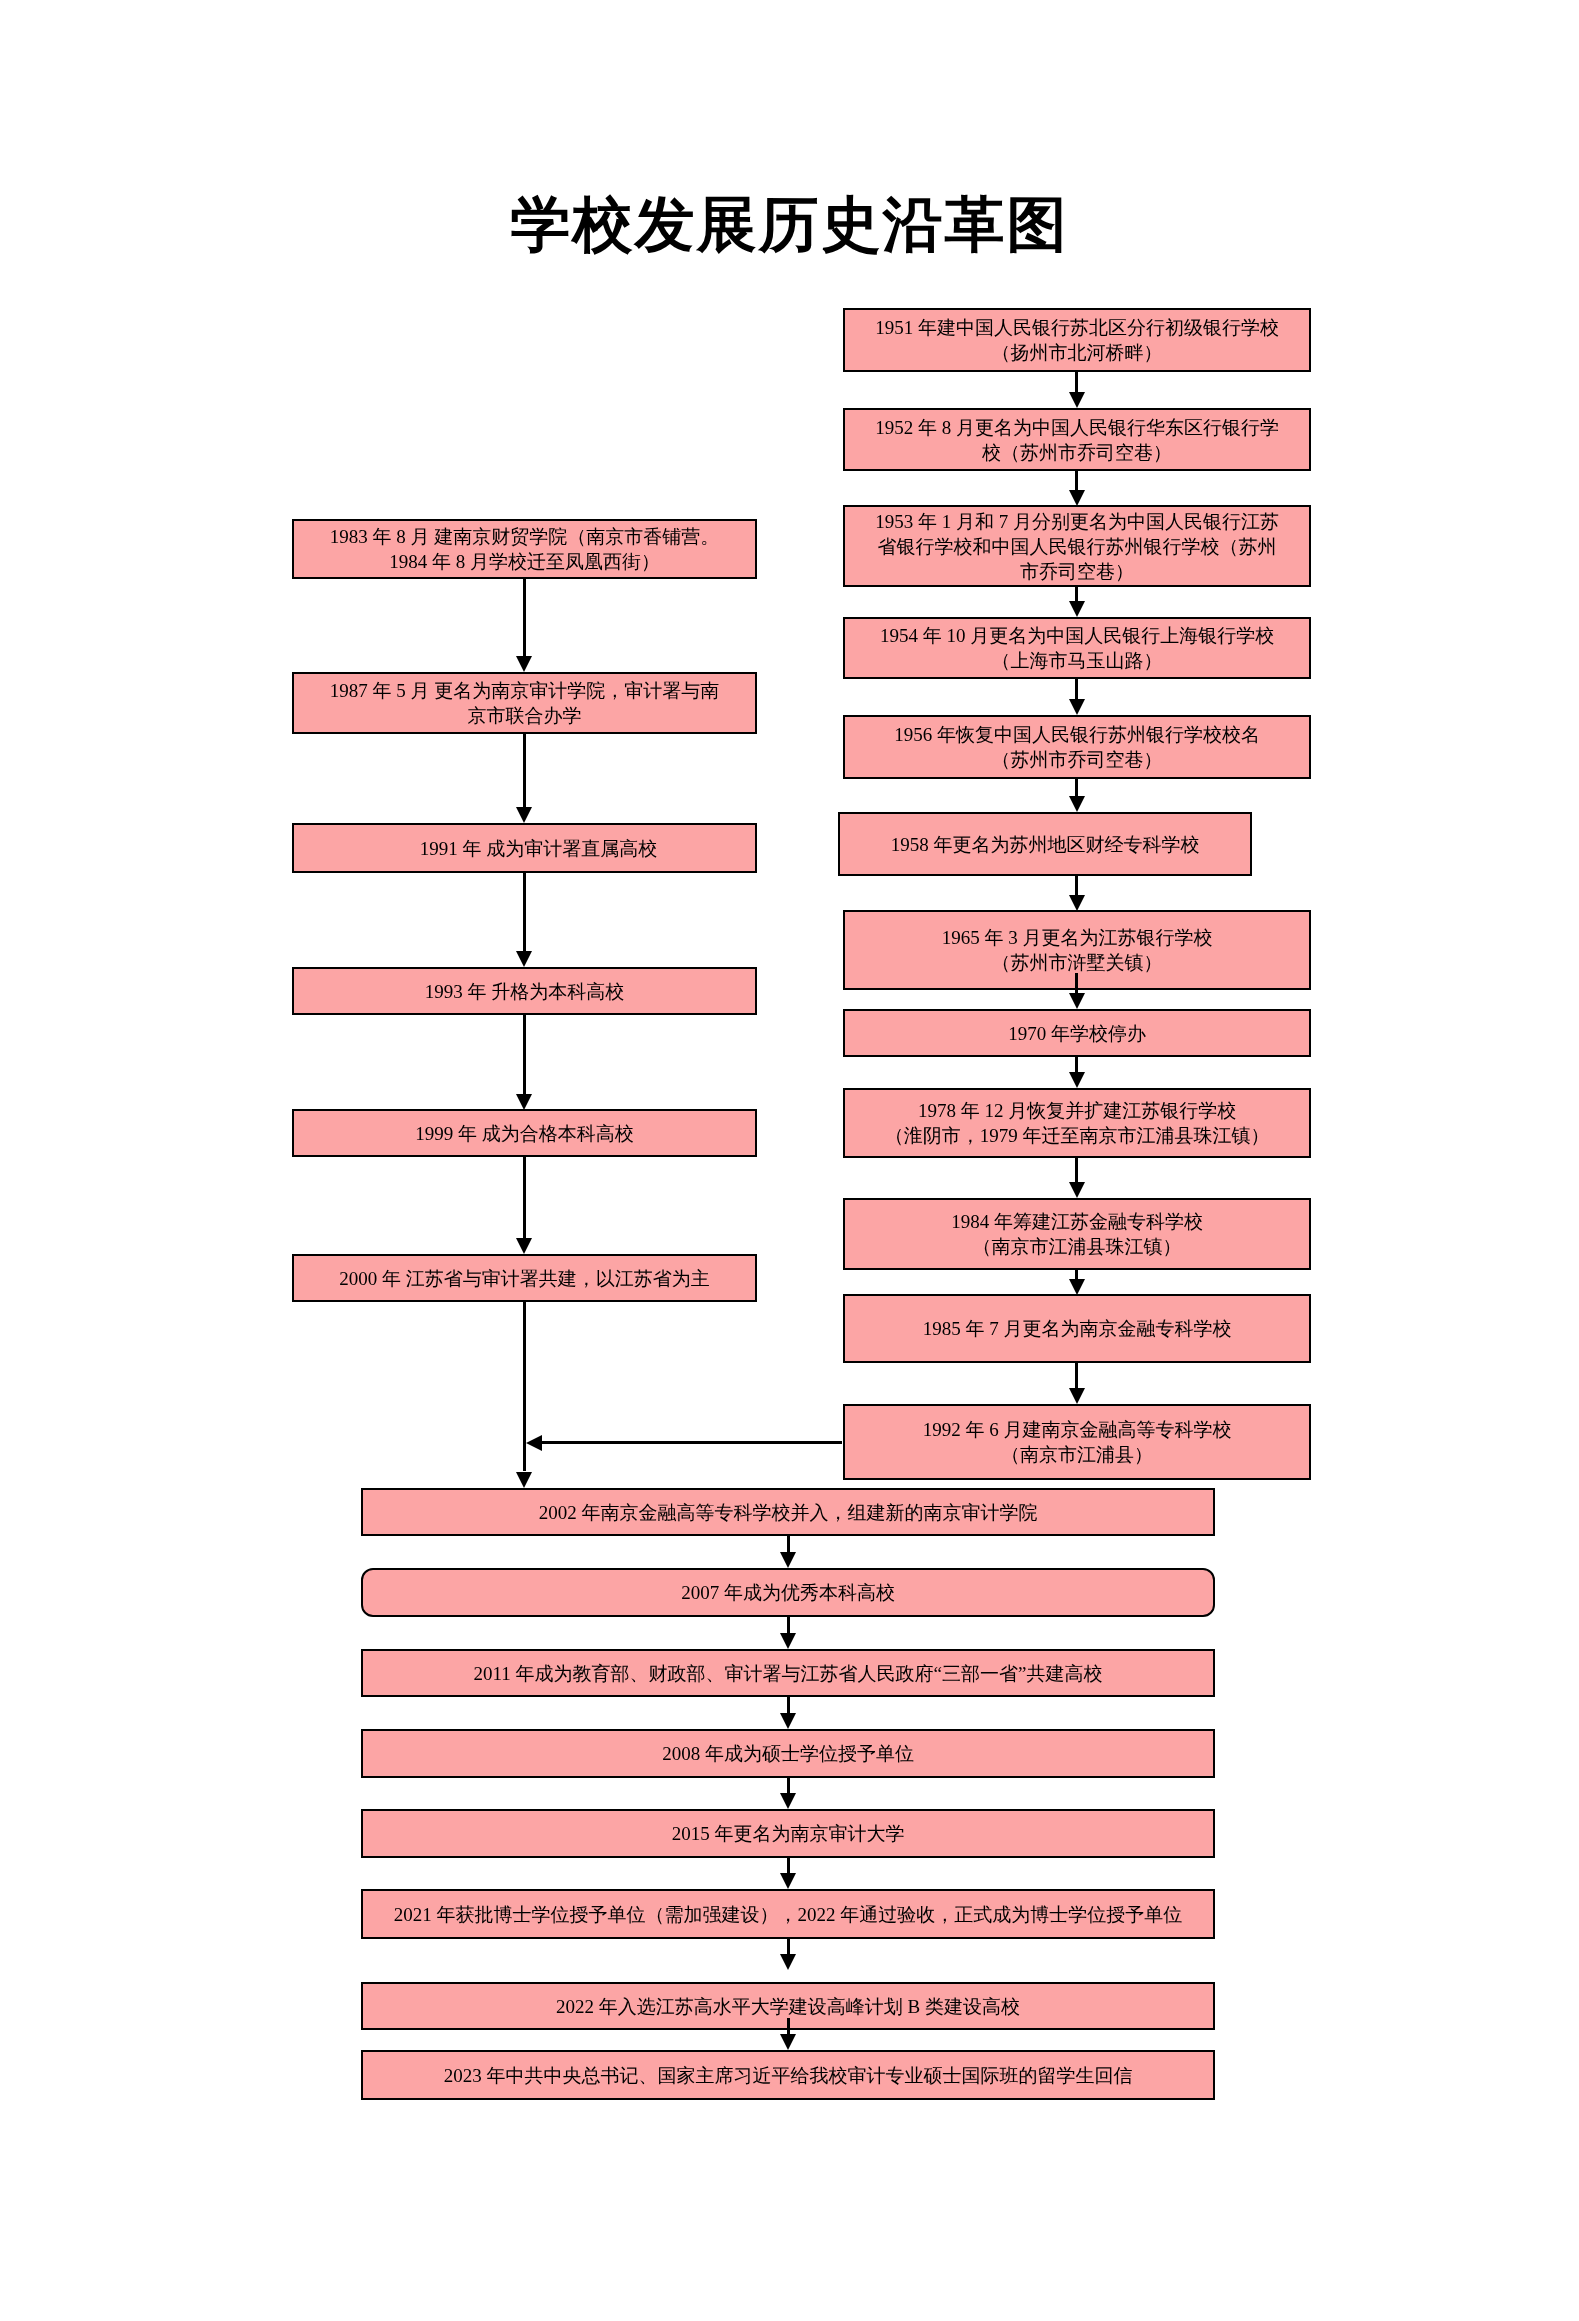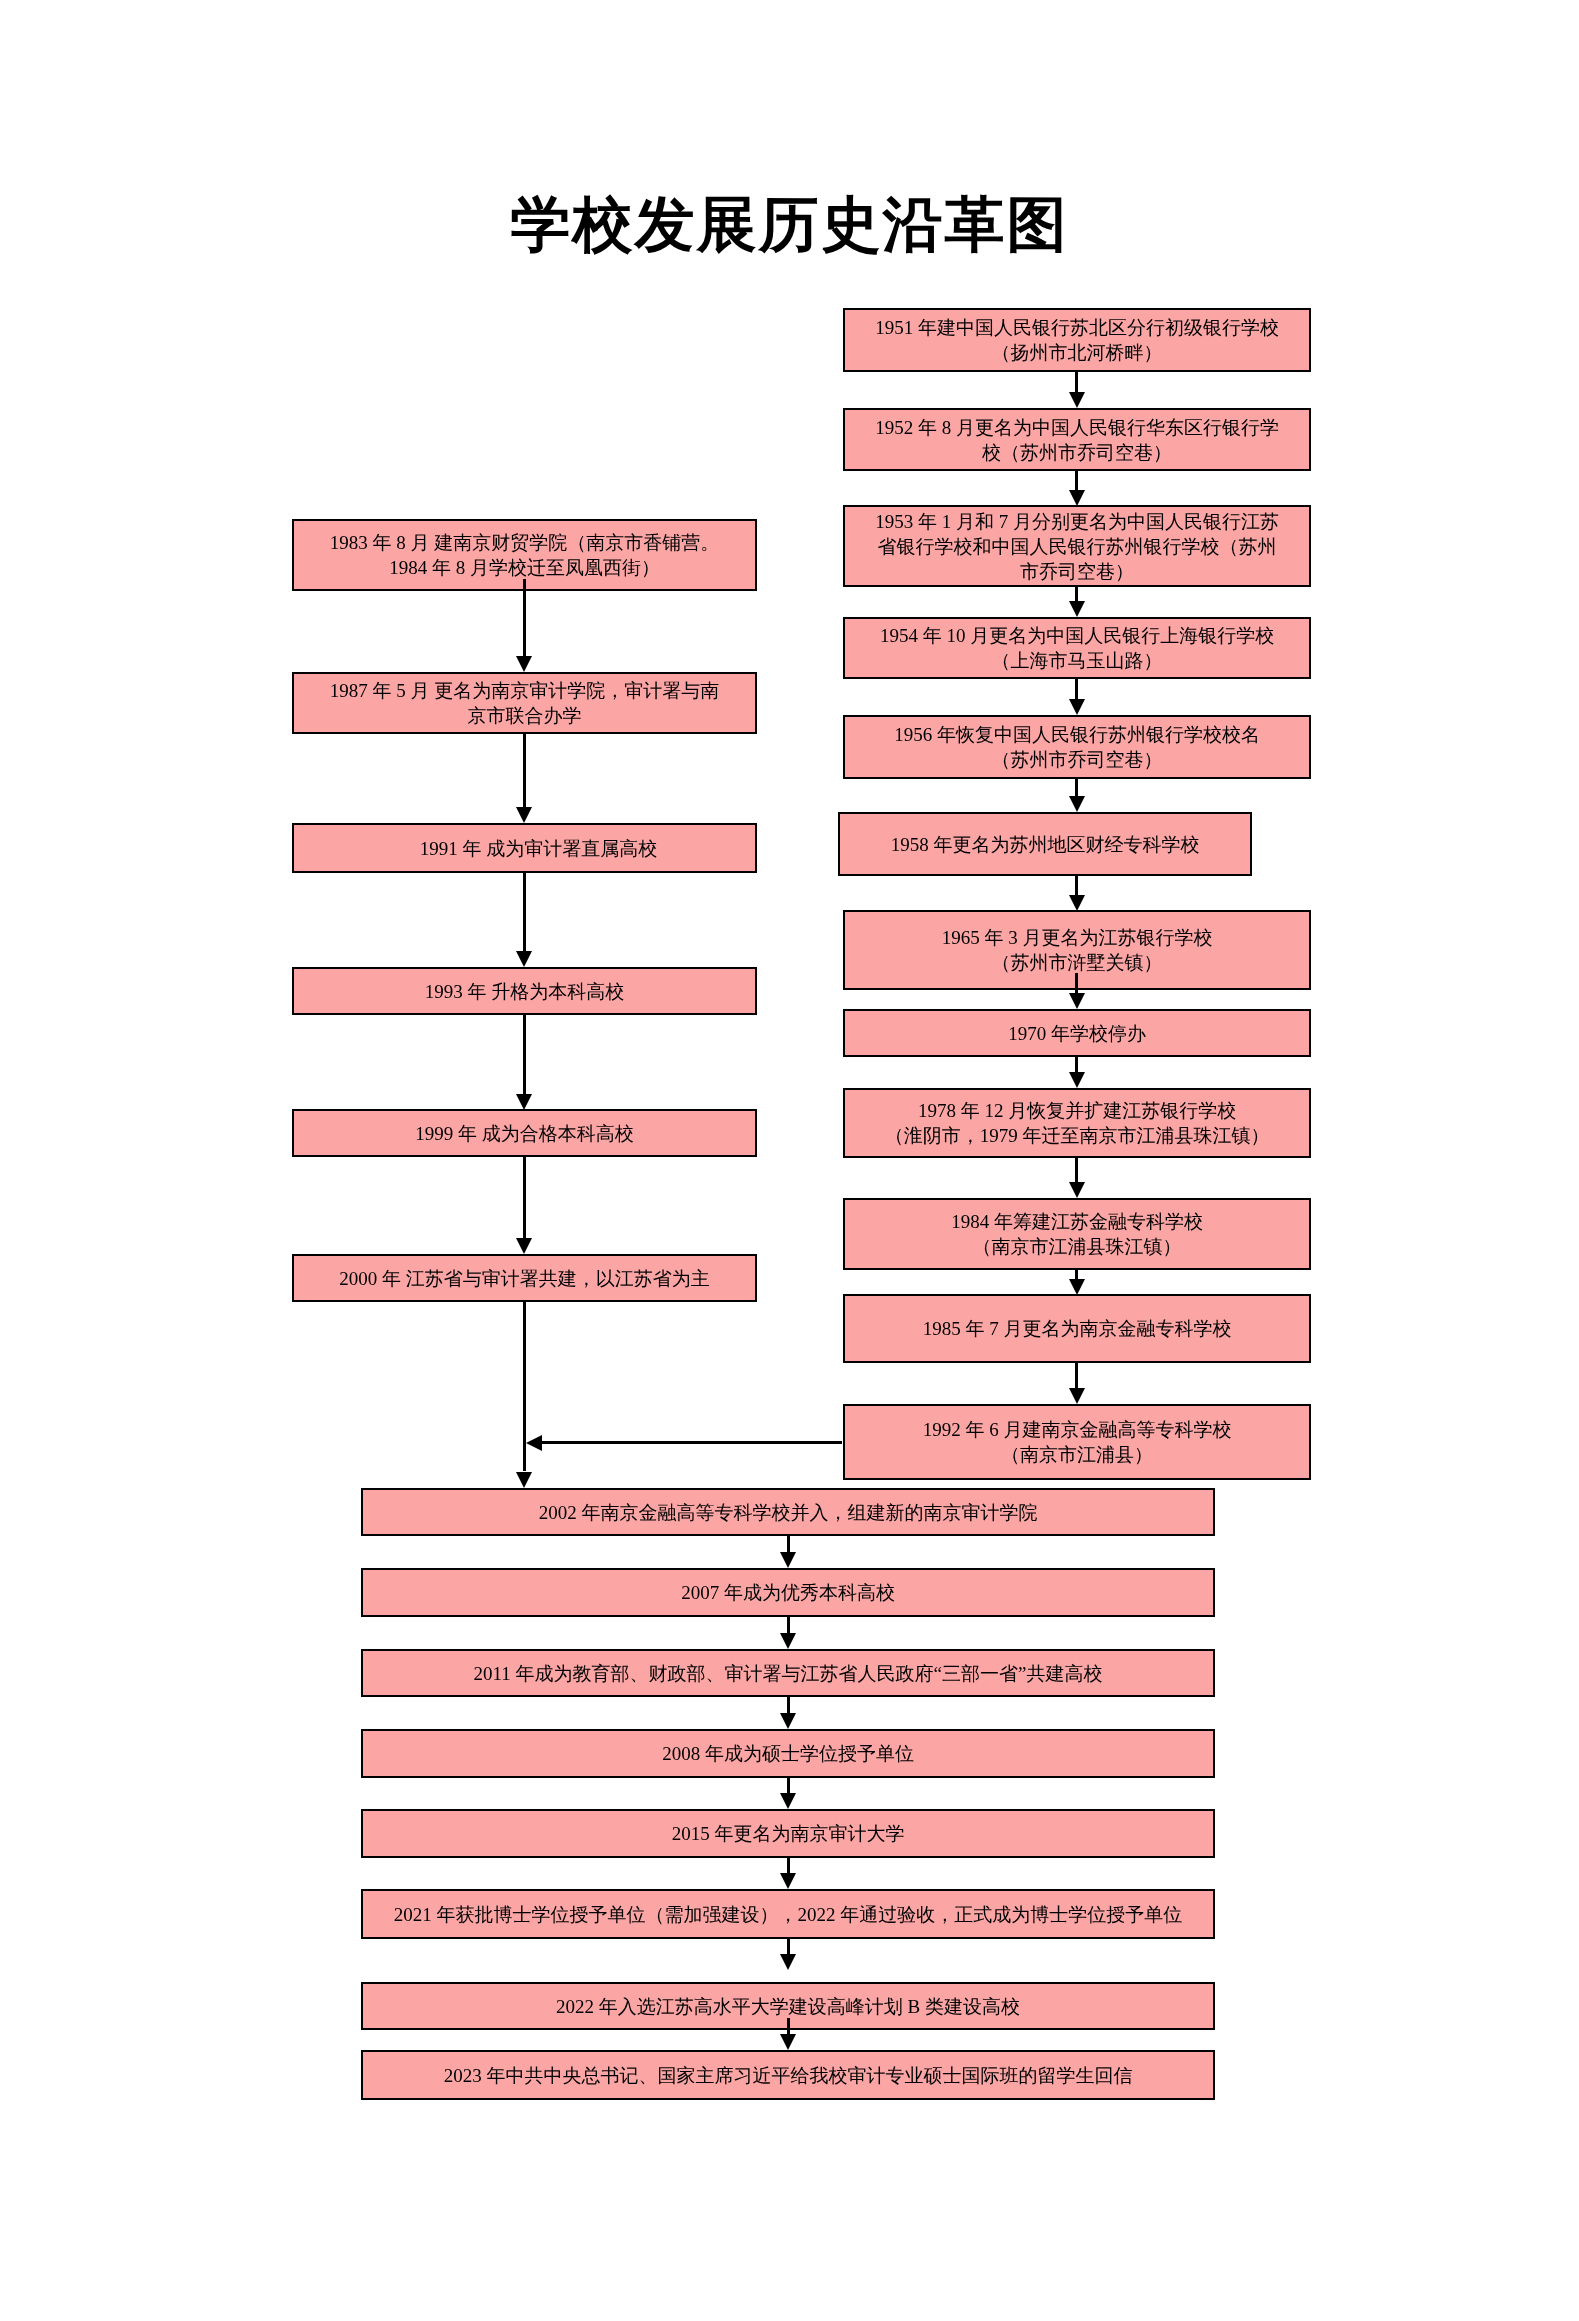--- a/index.html
+++ b/index.html
@@ -48,21 +48,21 @@
     border-bottom:8px solid transparent;
     border-right:16px solid #000000;
   }
 </style>
 </head>
 <body>
 
 <div class="canvas">
   <div class="title">学校发展历史沿革图</div>
   <div id="diagram">
-      <div class="node" style="left: 292px; top: 519px; width: 465px; height: 72px;">
+      <div class="node" style="left: 292px; top: 519px; width: 465px; height: 60px;">
         <div class="node-line">1983 年 8 月  建南京财贸学院（南京市香铺营。</div>
         <div class="node-line">1984 年 8 月学校迁至凤凰西街）</div>
       </div>
       <div class="node" style="left: 292px; top: 672px; width: 465px; height: 62px;">
         <div class="node-line">1987 年 5 月  更名为南京审计学院，审计署与南</div>
         <div class="node-line">京市联合办学</div>
       </div>
       <div class="node" style="left: 292px; top: 823px; width: 465px; height: 50px; padding-left: 28px;">
         <div class="node-line">1991 年  成为审计署直属高校</div>
       </div>
@@ -117,21 +117,21 @@
       <div class="node" style="left: 843px; top: 1294px; width: 468px; height: 69px;">
         <div class="node-line">1985 年 7 月更名为南京金融专科学校</div>
       </div>
       <div class="node" style="left: 843px; top: 1404px; width: 468px; height: 76px;">
         <div class="node-line">1992 年 6 月建南京金融高等专科学校</div>
         <div class="node-line">（南京市江浦县）</div>
       </div>
       <div class="node" style="left: 361px; top: 1488px; width: 854px; height: 48px;">
         <div class="node-line">2002 年南京金融高等专科学校并入，组建新的南京审计学院</div>
       </div>
-      <div class="node" style="left: 361px; top: 1568px; width: 854px; height: 49px;">
+      <div class="node" style="left: 361px; top: 1568px; width: 854px; height: 49px; border-radius: 12px;">
         <div class="node-line">2007 年成为优秀本科高校</div>
       </div>
       <div class="node" style="left: 361px; top: 1649px; width: 854px; height: 48px;">
         <div class="node-line">2011 年成为教育部、财政部、审计署与江苏省人民政府“三部一省”共建高校</div>
       </div>
       <div class="node" style="left: 361px; top: 1729px; width: 854px; height: 49px;">
         <div class="node-line">2008 年成为硕士学位授予单位</div>
       </div>
       <div class="node" style="left: 361px; top: 1809px; width: 854px; height: 49px;">
         <div class="node-line">2015 年更名为南京审计大学</div>

